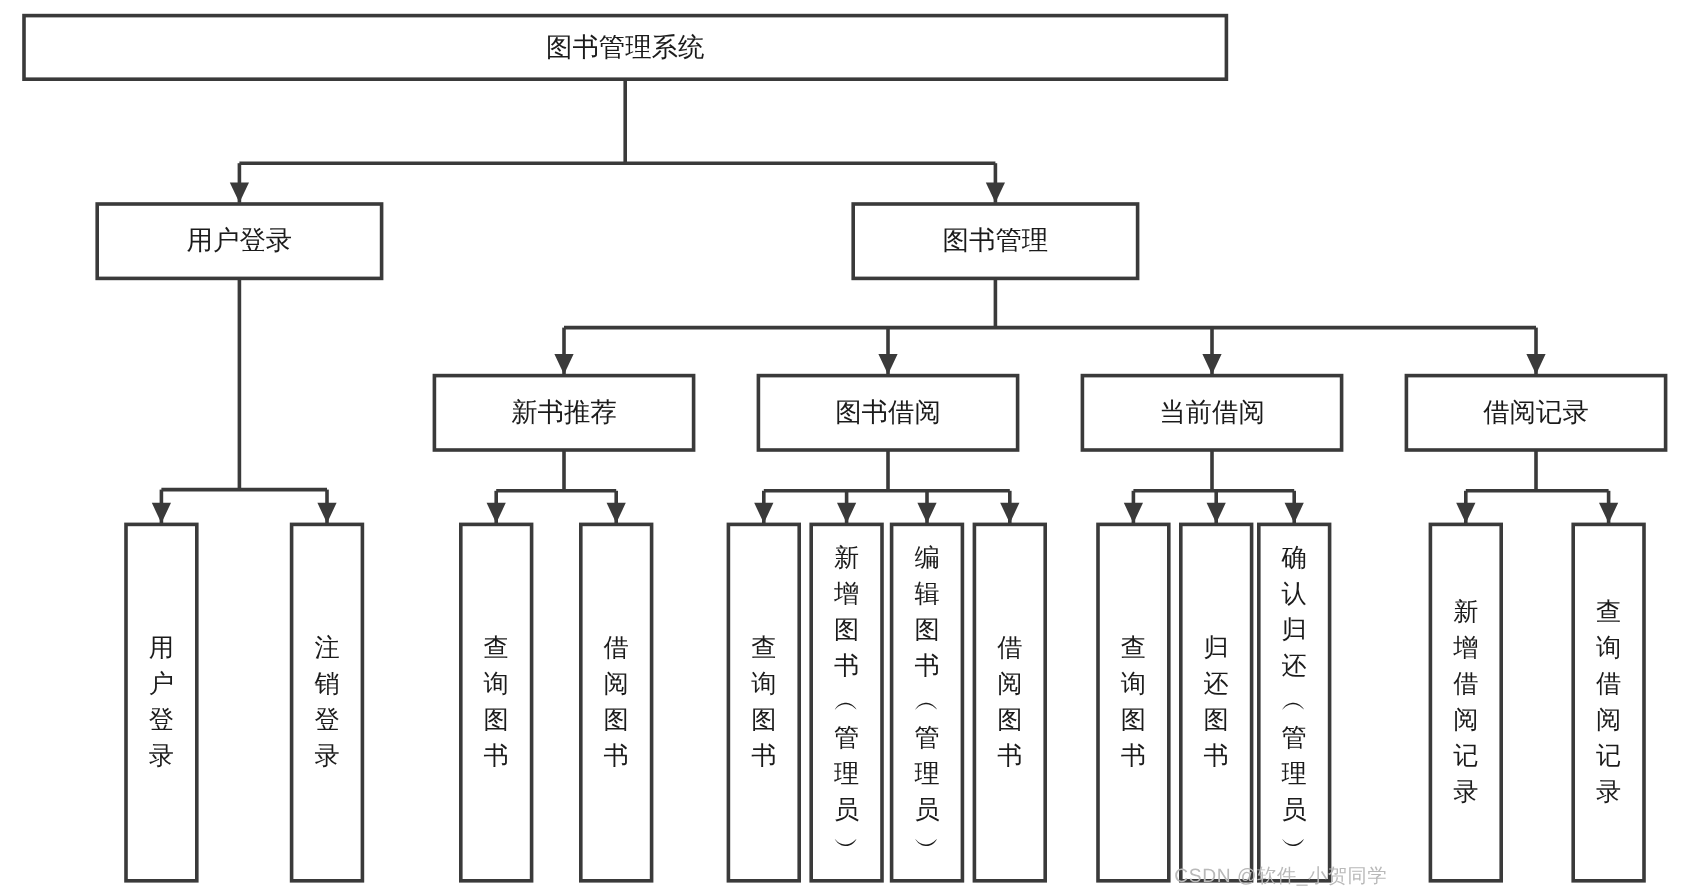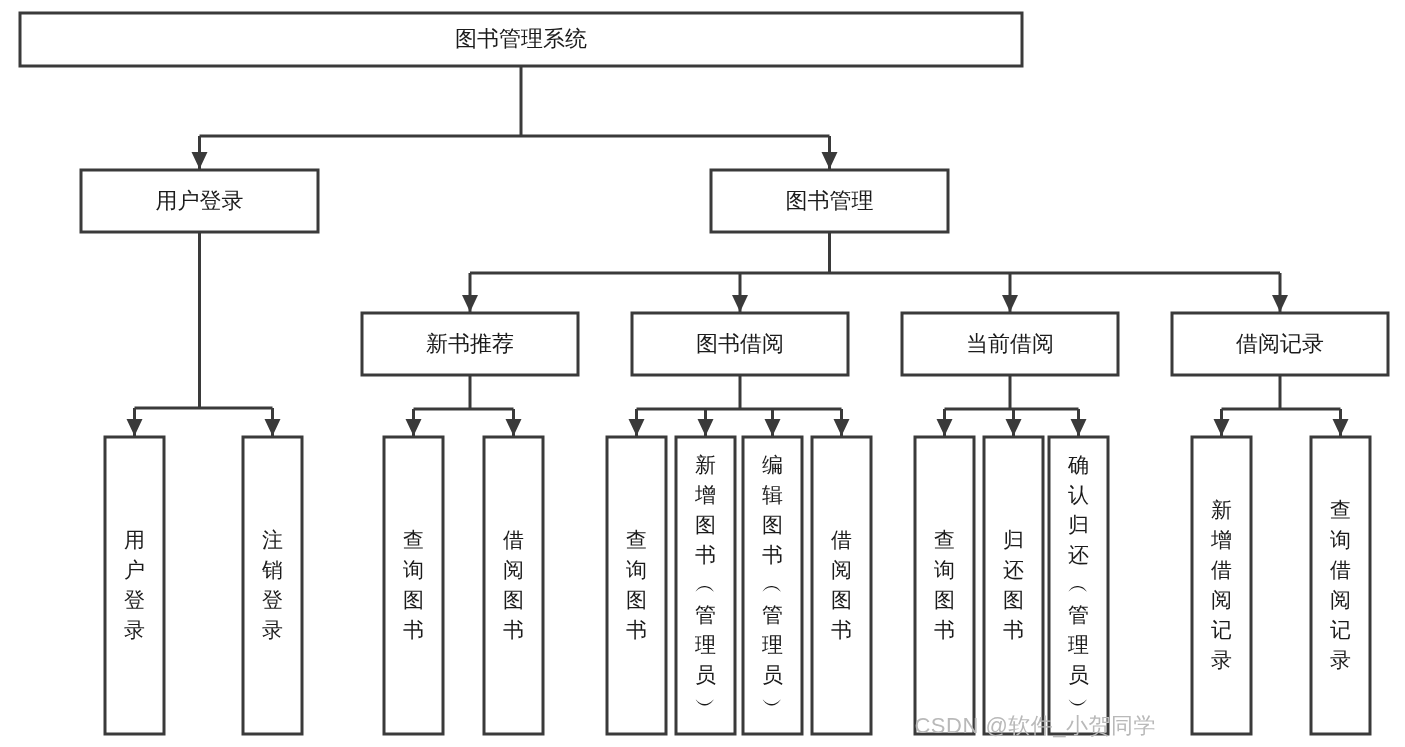--- a/index.html
+++ b/index.html
@@ -15,21 +15,21 @@
   .arrow-head{fill:#3a3a3a;stroke:none;}
   .node-label{
     font-family:"Liberation Sans","DejaVu Sans",sans-serif;
     fill:#1b1b1b;text-anchor:middle;dominant-baseline:middle;
   }
   .label-h{font-size:22px;}
   .label-v{font-size:21px;}
   .watermark{
     position:absolute;right:10px;bottom:6px;
     font-family:"Liberation Sans","DejaVu Sans",sans-serif;
-    font-size:22px;color:#b9b9b9;letter-spacing:.5px;
+    font-size:16px;color:#b9b9b9;letter-spacing:.5px;
     white-space:nowrap;user-select:none;
   }
 </style>
 </head>
 <body>
 
 <div id="diagram-root">
   <svg id="tree" viewBox="0 0 1405 747" xmlns="http://www.w3.org/2000/svg">
     <g id="links-layer">
         <line x1="521" y1="66" x2="521" y2="136" class="link-line"></line>

